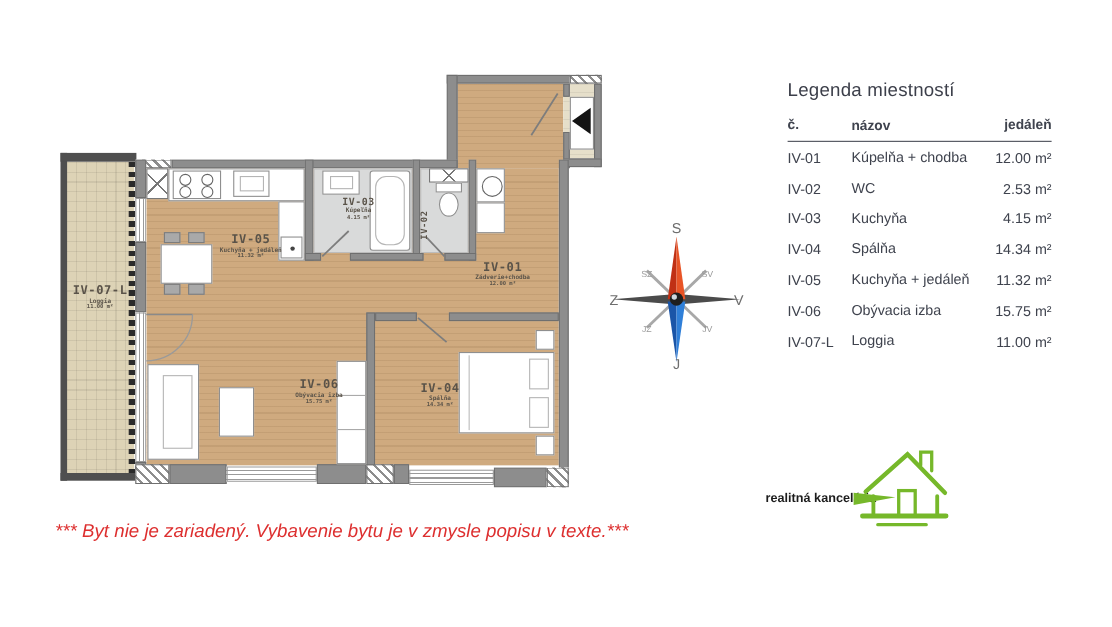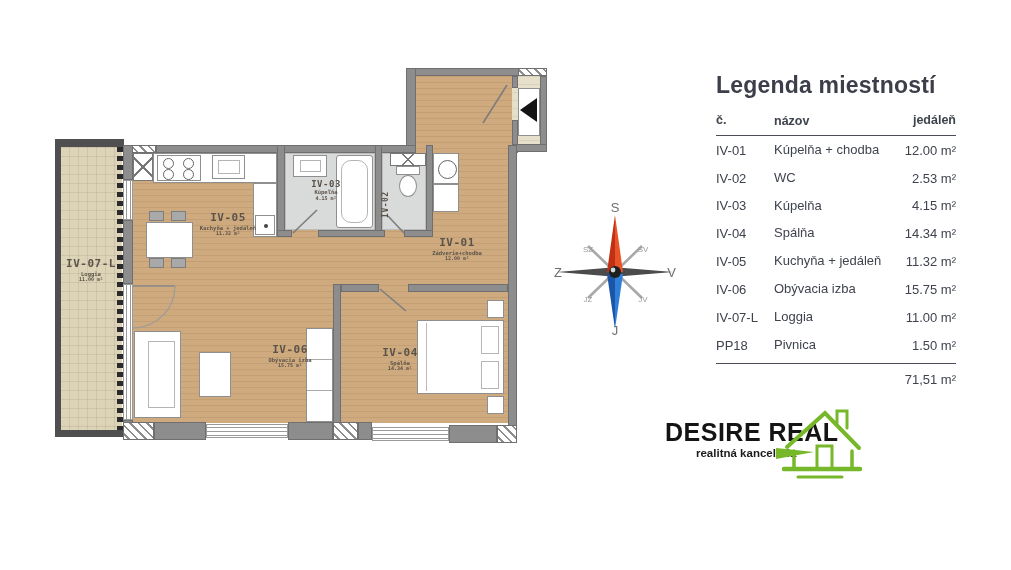--- a/index.html
+++ b/index.html
@@ -33,21 +33,21 @@
   .room-label{position:absolute;text-align:center;color:#5a5349;font-family:"DejaVu Sans Mono",monospace;font-weight:bold;line-height:1.15;}
   .rl-id{font-size:11px;letter-spacing:0.5px;}
   .rl-name{font-size:5.5px;}
   .rl-area{font-size:5px;}
   .room-label.sm .rl-id{font-size:9px;}
   .room-label.vertical{transform:rotate(-90deg);}
   .room-label.vertical .rl-id{font-size:8px;}
 
   
   .legend{position:absolute;left:716px;top:72px;width:240px;color:#3f434e;}
-  .legend-title{font-size:23px;font-weight:bold;letter-spacing:0.2px;color:#3c3f4a;}
+  .legend-title{font-size:17px;font-weight:normal;letter-spacing:0.2px;color:#3c3f4a;}
   .lg-head{display:grid;grid-template-columns:58px 112px 70px;font-size:12.5px;font-weight:bold;
            padding:14px 0 6px 0;border-bottom:1.6px solid #4a4d57;}
   .lg-head .lg-area{text-align:right;}
   .lg-row{display:grid;grid-template-columns:58px 112px 70px;align-items:center;font-size:13px;padding:5.5px 0;}
   .lg-name{line-height:1.3;}
   .lg-area{text-align:right;}
   .lg-total{border-top:1.6px solid #4a4d57;margin-top:4px;padding-top:8px;text-align:right;font-size:13px;}
 
   
   .logo{position:absolute;left:650px;top:405px;width:230px;height:78px;}
@@ -264,21 +264,21 @@
       </div>
 
       <div class="lg-row">
         <div class="lg-no">IV-02</div>
         <div class="lg-name">WC</div>
         <div class="lg-area">2.53 m²</div>
       </div>
 
       <div class="lg-row">
         <div class="lg-no">IV-03</div>
-        <div class="lg-name">Kúpelňa</div>
+        <div class="lg-name">Kuchyňa</div>
         <div class="lg-area">4.15 m²</div>
       </div>
 
       <div class="lg-row">
         <div class="lg-no">IV-04</div>
         <div class="lg-name">Spálňa</div>
         <div class="lg-area">14.34 m²</div>
       </div>
 
       <div class="lg-row">
@@ -292,41 +292,35 @@
         <div class="lg-name">Obývacia izba</div>
         <div class="lg-area">15.75 m²</div>
       </div>
 
       <div class="lg-row">
         <div class="lg-no">IV-07-L</div>
         <div class="lg-name">Loggia</div>
         <div class="lg-area">11.00 m²</div>
       </div>
 
-      <div class="lg-row">
-        <div class="lg-no">PP18</div>
-        <div class="lg-name">Pivnica</div>
-        <div class="lg-area">1.50 m²</div>
-      </div>
-    </div>
-
-    <div class="lg-total">71,51 m²</div>
+    </div>
+
   </div>
 
   <div class="logo">
-    <div class="logo-title">DESIRE REAL</div>
     <div class="logo-sub">realitná kancelária</div>
     <div class="logo-wedge"></div>
     <svg class="logo-house" width="82" height="76" viewBox="0 0 82 76">
       <g stroke="#76b82a" fill="none" stroke-linecap="round">
         <polyline points="5,41 43,7 77,42" stroke-width="4"></polyline>
         <path d="M55,17 L55,5 L65,5 L65,22" stroke-width="3"></path>
         <path d="M12,45 L12,62" stroke-width="3.5"></path>
         <path d="M70,45 L70,62" stroke-width="3.5"></path>
         <path d="M2,63 L78,63" stroke-width="4.5"></path>
         <rect x="35" y="40" width="15" height="23" stroke-width="3"></rect>
         <path d="M16,71 L60,71" stroke-width="3"></path>
       </g>
     </svg>
   </div>
 
+  <div class="disclaimer">*** Byt nie je zariadený. Vybavenie bytu je v zmysle popisu v texte.***</div>
 
 </div>
 
 </body></html>

